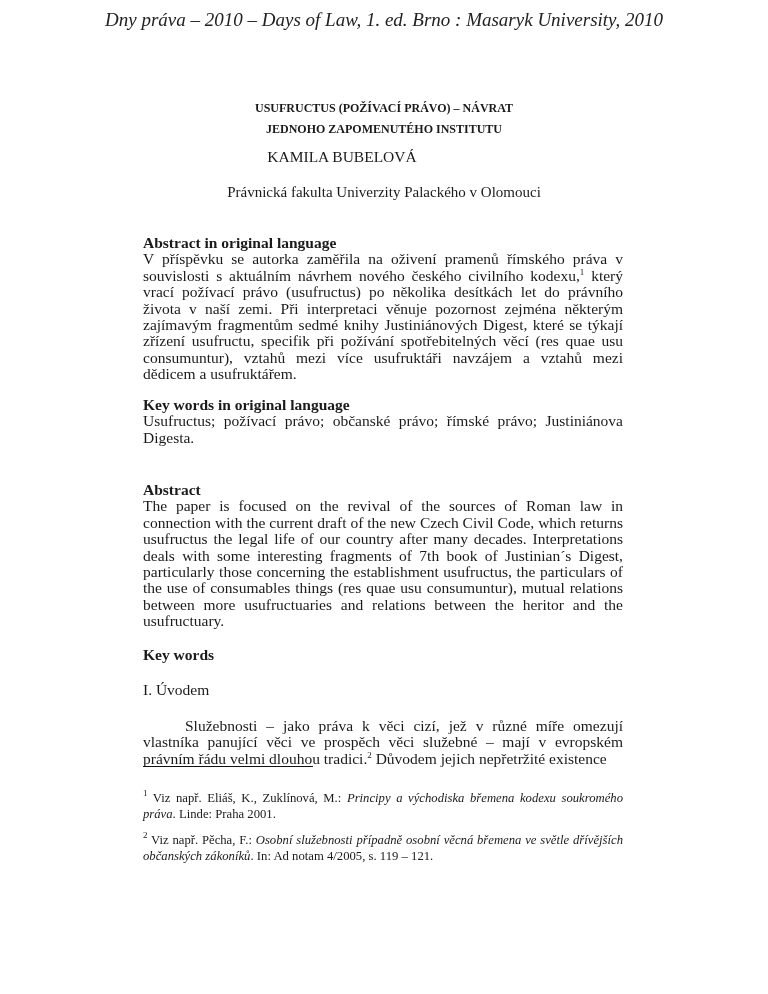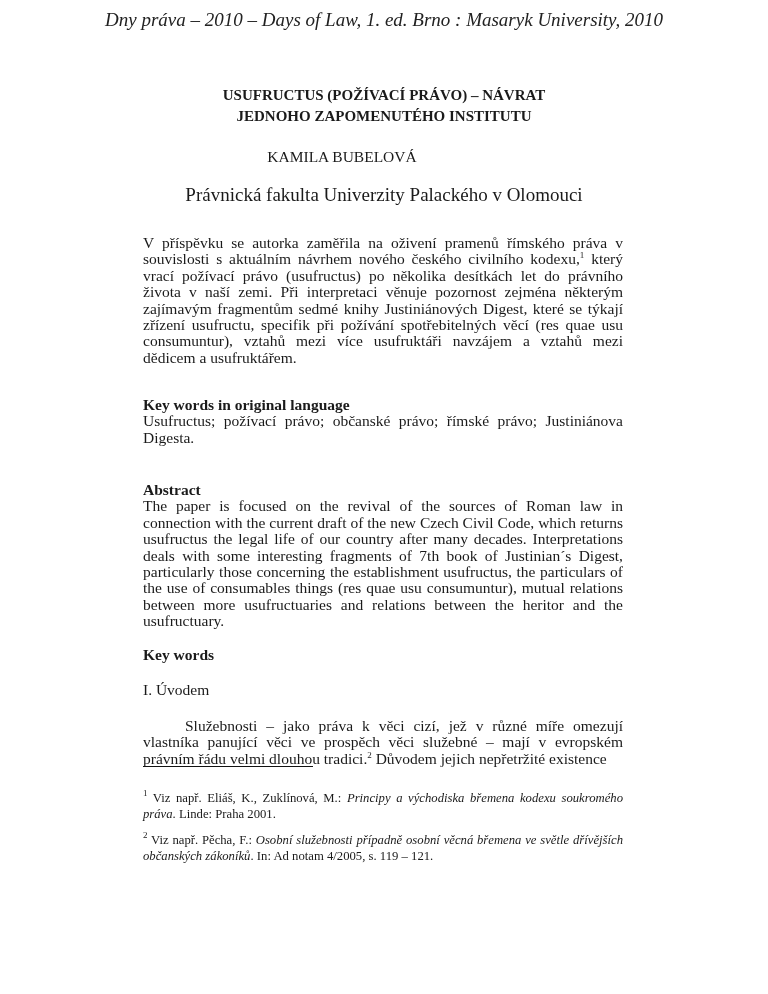--- a/index.html
+++ b/index.html
@@ -1,22 +1,22 @@
 <!DOCTYPE html>
 <html><head>
 <meta charset="utf-8">
 <style>
   html, body { margin: 0; padding: 0; background: #ffffff; }
   body { width: 768px; height: 994px; position: relative; overflow: hidden;
          font-family: "Liberation Serif", "DejaVu Serif", serif; color: #1a1a1a; }
   .abs { position: absolute; }
   .header { left: 0; width: 768px; text-align: center; font-style: italic; font-size: 19px; line-height: 19px; top: 10px; color: #222; }
-  .title { left: 0; width: 768px; text-align: center; font-weight: bold; font-size: 15px; line-height: 21px; top: 85px; }
+  .title { left: 0; width: 768px; text-align: center; font-weight: bold; font-size: 12px; line-height: 21px; top: 98px; }
   .author { left: 0; width: 684px; text-align: center; font-size: 15.5px; top: 148px; }
-  .affil { left: 0; width: 768px; text-align: center; font-size: 19px; top: 184px; }
+  .affil { left: 0; width: 768px; text-align: center; font-size: 15px; top: 184px; }
   .col { left: 143px; width: 480px; font-size: 15.5px; line-height: 16.4px; }
   .just { text-align: justify; text-align-last: left; }
   .h { font-weight: bold; }
   sup { font-size: 9px; vertical-align: 6px; line-height: 0; }
   .indent { text-indent: 42px; }
   .rule { left: 143px; width: 170px; height: 0; border-top: 1.3px solid #111; top: 766px; }
   .fn { left: 143px; width: 480px; font-size: 12.7px; line-height: 16px; text-align: justify; text-align-last: left; }
   .fn i { font-style: italic; }
 </style>
 </head>
@@ -28,20 +28,21 @@
 
 <div class="abs title">
   <div>USUFRUCTUS (POŽÍVACÍ PRÁVO) – NÁVRAT</div>
   <div>JEDNOHO ZAPOMENUTÉHO INSTITUTU</div>
 </div>
 
 <div class="abs author">KAMILA BUBELOVÁ</div>
 <div class="abs affil">Právnická fakulta Univerzity Palackého v Olomouci</div>
 
 <div class="abs col just" style="top:235px;">
+  <div class="h">Abstract in original language</div>
   <div><span>V příspěvku se autorka zaměřila na oživení pramenů římského práva v souvislosti s aktuálním návrhem nového českého civilního kodexu,</span><sup>1</sup><span>  který vrací požívací právo (usufructus) po několika desítkách let do právního života v naší zemi. Při interpretaci věnuje pozornost zejména některým zajímavým fragmentům sedmé knihy Justiniánových Digest, které se týkají zřízení usufructu, specifik při požívání spotřebitelných věcí (res quae usu consumuntur), vztahů mezi více usufruktáři navzájem a vztahů mezi dědicem a usufruktářem.</span></div>
 </div>
 
 <div class="abs col just" style="top:397px;">
   <div class="h">Key words in original language</div>
   <div>Usufructus; požívací právo; občanské právo; římské právo; Justiniánova Digesta.</div>
 </div>
 
 <div class="abs col just" style="top:482px;">
   <div class="h">Abstract</div>

